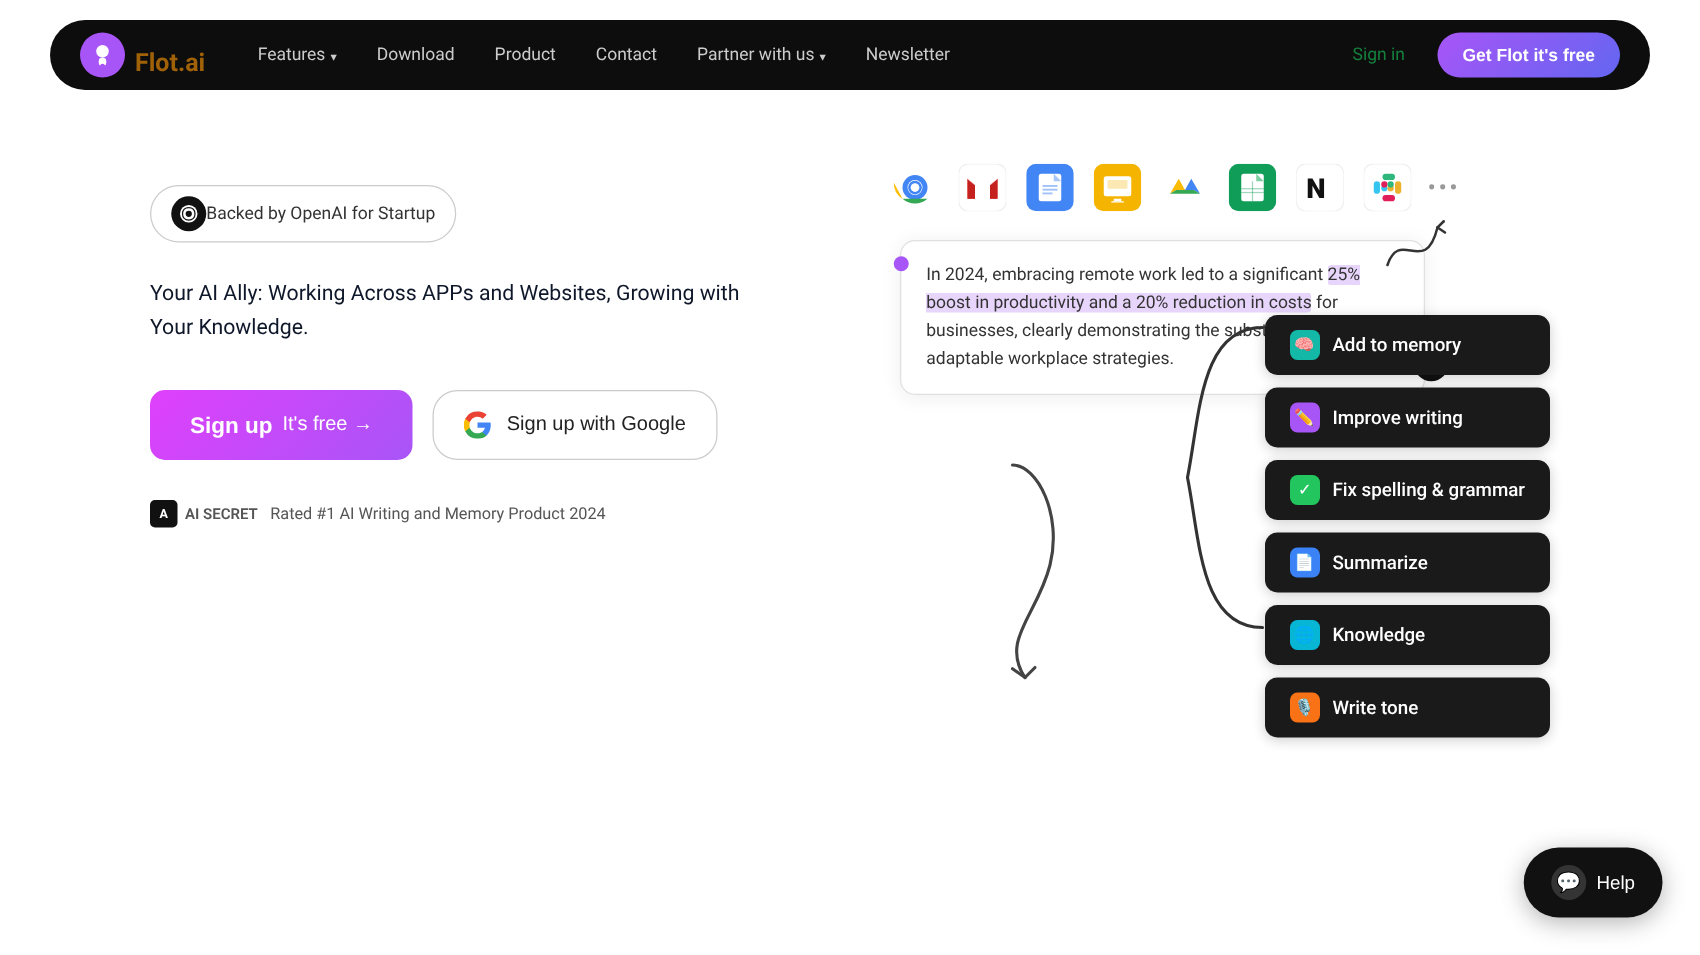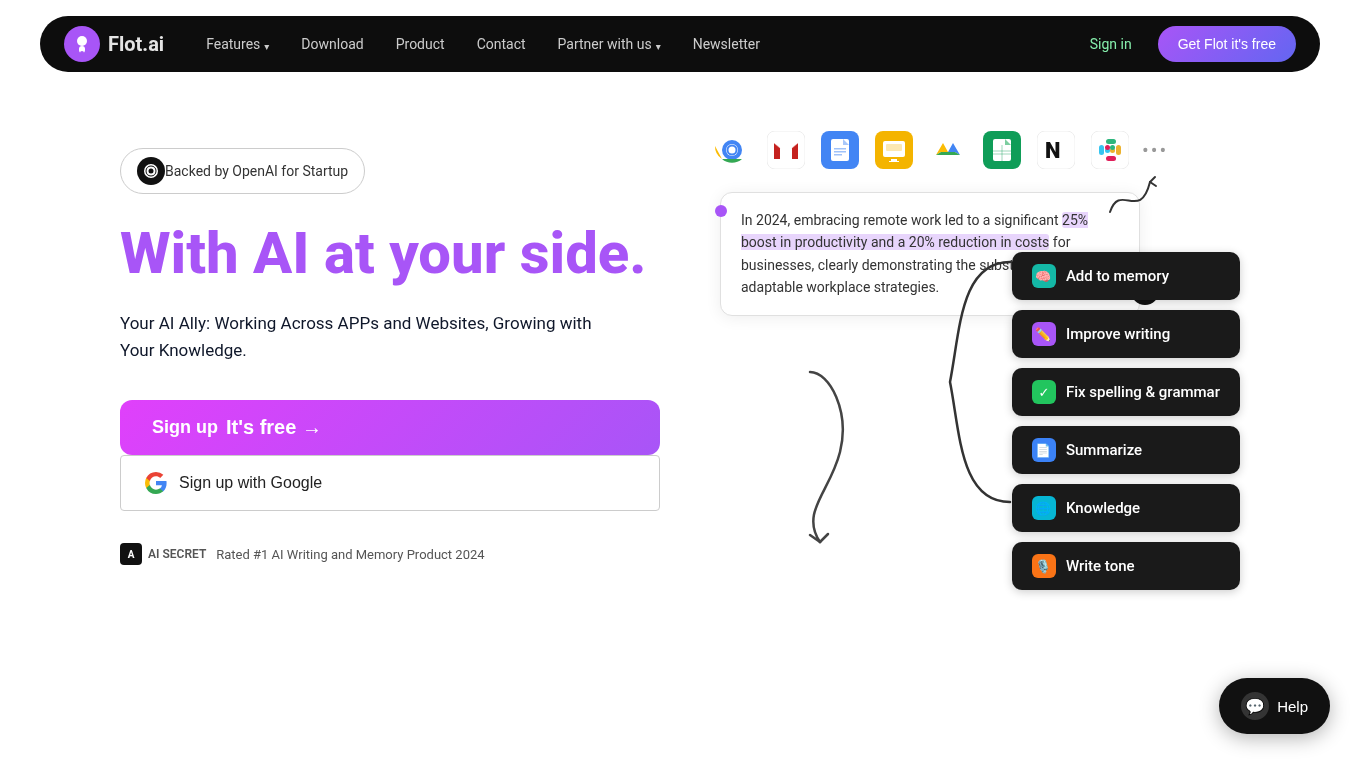--- a/index.html
+++ b/index.html
@@ -19,23 +19,23 @@
       max-width: 1280px;
       display: flex;
       align-items: center;
       padding: 10px 24px;
       gap: 8px;
       position: relative;
       z-index: 10;
     }
     .nav-logo {
       display: flex;
-      align-items: center;
+      align-items: flex-end;
       gap: 8px;
-      color: #e5e5e5;
+      color: #a16207;
       font-size: 20px;
       font-weight: 700;
       text-decoration: none;
       margin-right: 20px;
     }
     .logo-icon {
       width: 36px;
       height: 36px;
       background: #a855f7;
       border-radius: 50%;
@@ -62,34 +62,34 @@
       cursor: pointer;
       transition: background 0.2s;
     }
     .nav-link .chevron { font-size: 10px; }
     .nav-right {
       display: flex;
       align-items: center;
       gap: 12px;
     }
     .nav-signin {
-      color: #86efac;
+      color: #15803d;
       text-decoration: none;
       font-size: 14px;
       padding: 8px 14px;
       cursor: pointer;
     }
     .nav-cta {
       background: linear-gradient(135deg, #a855f7, #6366f1);
       color: #fff;
       border: none;
       padding: 10px 20px;
       border-radius: 20px;
       font-size: 14px;
-      font-weight: 400;
+      font-weight: 700;
       cursor: pointer;
       white-space: nowrap;
     }
 
     
     .hero {
       max-width: 1280px;
       margin: 0 auto;
       padding: 40px 80px 60px;
       display: flex;
@@ -138,47 +138,46 @@
     }
     .hero-subtitle {
       font-size: 17px;
       color: #0f172a;
       line-height: 1.6;
       margin-bottom: 36px;
       max-width: 500px;
     }
     .hero-buttons {
       display: flex;
-      gap: 0;
+      gap: 16px;
       margin-bottom: 32px;
-      flex-direction: column;
     }
     .btn-primary {
       background: linear-gradient(135deg, #e040fb, #a855f7);
       color: #fff;
       border: none;
       padding: 16px 32px;
       border-radius: 12px;
       font-size: 18px;
       font-weight: 600;
       cursor: pointer;
       display: flex;
       align-items: center;
       gap: 8px;
     }
     .btn-primary .free-label {
-      font-weight: 700;
-      font-size: 20px;
+      font-weight: 400;
+      font-size: 16px;
     }
     .btn-google {
       background: #fff;
       color: #222;
       border: 1.5px solid #ccc;
       padding: 16px 24px;
-      border-radius: 4px;
+      border-radius: 20px;
       font-size: 16px;
       font-weight: 500;
       cursor: pointer;
       display: flex;
       align-items: center;
       gap: 12px;
     }
     .google-logo {
       width: 22px;
       height: 22px;
@@ -392,21 +391,20 @@
       <div class="badge-icon">
         <svg width="16" height="16" viewBox="0 0 16 16" fill="none">
           <circle cx="8" cy="8" r="7" fill="#fff"></circle>
           <path d="M8 3 C5 3 3 5 3 8 C3 11 5 13 8 13 C11 13 13 11 13 8 C13 5 11 3 8 3Z" stroke="#111" stroke-width="1" fill="none"></path>
           <circle cx="8" cy="8" r="2.5" fill="#111"></circle>
         </svg>
       </div>
       <span>Backed by OpenAI for Startup</span>
     </div>
 
-    <div class="hero-title-colored">With AI at your side.</div>
 
     <p class="hero-subtitle">Your AI Ally: Working Across APPs and Websites, Growing with Your Knowledge.</p>
 
     <div class="hero-buttons">
       <button class="btn-primary">
         <span>Sign up</span>
         <span class="free-label">It's free →</span>
       </button>
       <button class="btn-google">
         <span class="google-logo">

